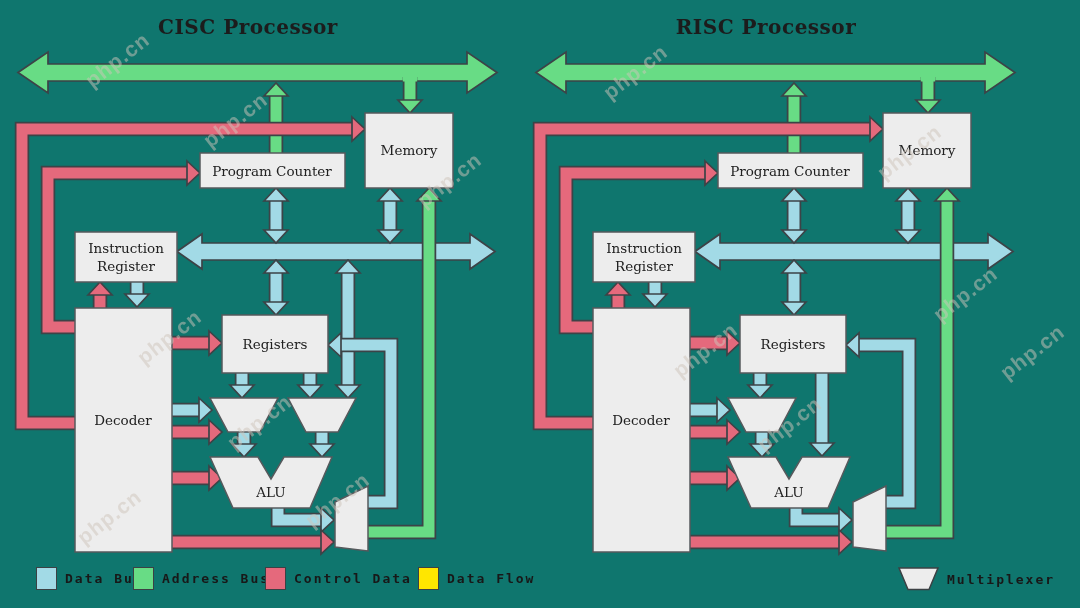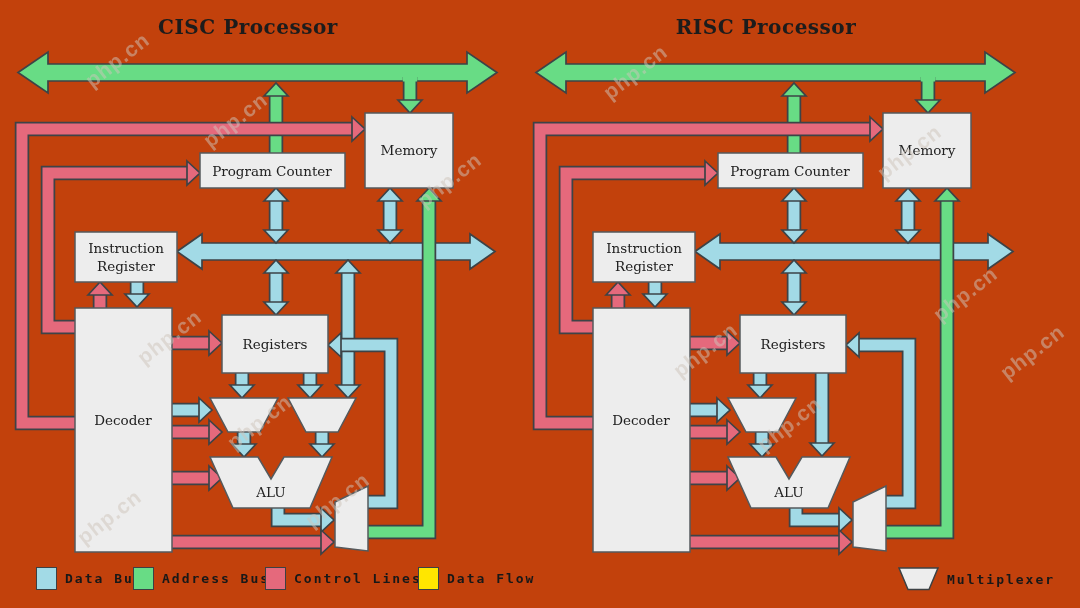--- a/index.html
+++ b/index.html
@@ -1,16 +1,16 @@
 <!DOCTYPE html>
 <html style="--data-bus: #A2DAE6; --address-bus: #68DC85; --control-lines: #E5697C; --data-flow: #FFE600; --outline: #3d4347; --node-fill: #EDEDED; --node-border: #55595c; --watermark: #cfc5bb;"><head>
 <meta charset="utf-8">
 <style>
   html,body{margin:0;padding:0;background:#fff;}
-  .canvas{position:relative;width:1080px;height:608px;background:#c2410c;overflow:hidden;
+  .canvas{position:relative;width:1080px;height:608px;background:#0f766e;overflow:hidden;
           font-family:"DejaVu Serif",serif;}
   .canvas svg.main{position:absolute;left:0;top:0;}
   
   .ol{fill:none;stroke:var(--outline);stroke-width:14.5;stroke-linejoin:miter;}
   .wire{fill:none;stroke-width:11;stroke-linejoin:miter;}
   .blue{stroke:var(--data-bus);}
   .green{stroke:var(--address-bus);}
   .red{stroke:var(--control-lines);}
   .busfill{stroke:var(--outline);stroke-width:1.7;stroke-linejoin:miter;}
   .busfill.b{fill:var(--data-bus);}
@@ -278,21 +278,21 @@
   <div class="leg-item" style="left:36px">
     <span class="sw" style="background: rgb(162, 218, 230);"></span>
     <span class="leg-label">Data Bus</span>
   </div>
   <div class="leg-item" style="left:133px">
     <span class="sw" style="background: rgb(104, 220, 133);"></span>
     <span class="leg-label">Address Bus</span>
   </div>
   <div class="leg-item" style="left:265px">
     <span class="sw" style="background: rgb(229, 105, 124);"></span>
-    <span class="leg-label">Control Lines</span>
+    <span class="leg-label">Control Data</span>
   </div>
   <div class="leg-item" style="left:418px">
     <span class="sw" style="background: rgb(255, 230, 0);"></span>
     <span class="leg-label">Data Flow</span>
   </div>
   <div class="leg-item" style="left:898px">
     <svg class="mux-sw" width="41" height="24">
       <polygon points="1,1 40,1 31,22.5 10,22.5" style="fill:#ededed;stroke:#3c4144;stroke-width:1.5"></polygon>
     </svg>
     <span class="leg-label">Multiplexer</span>

